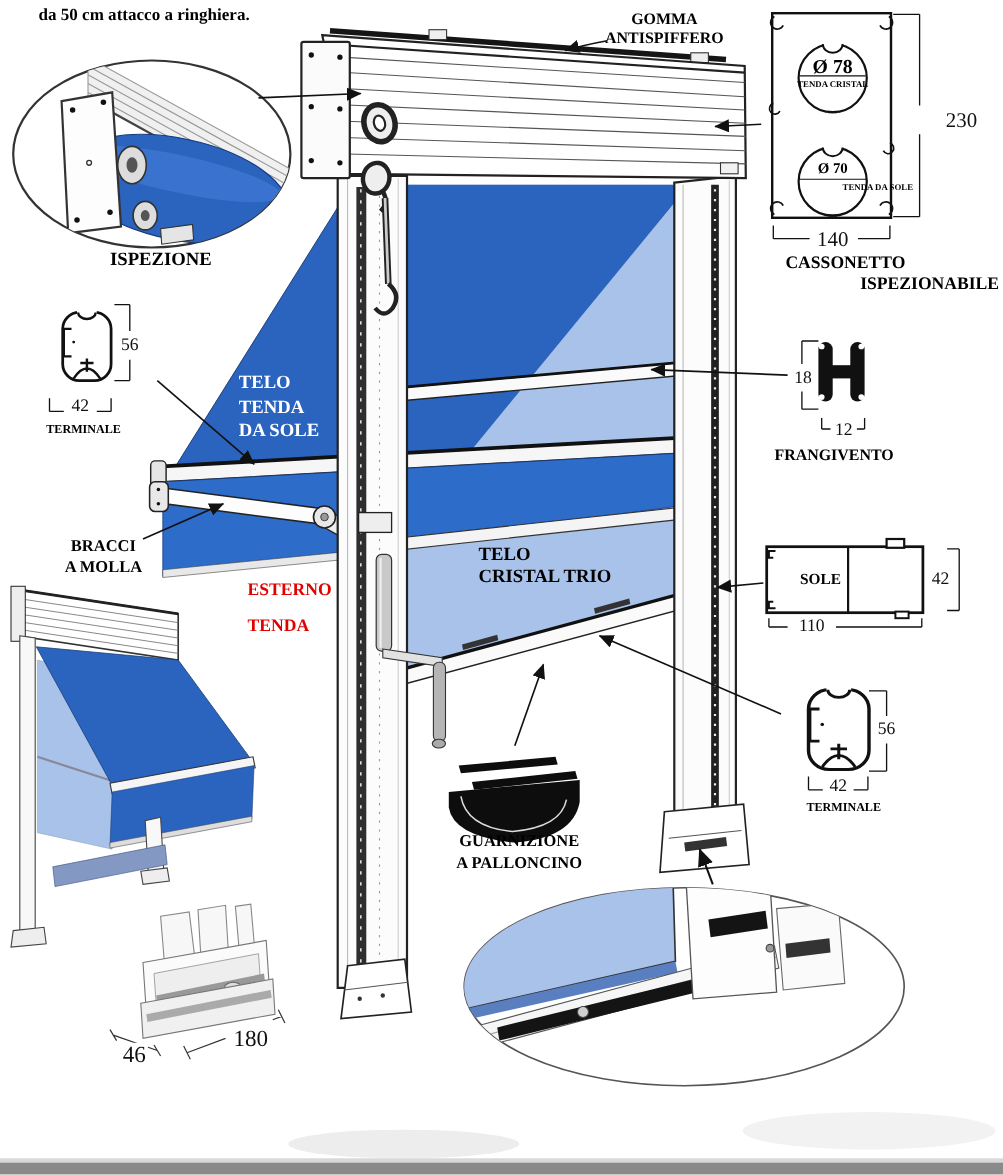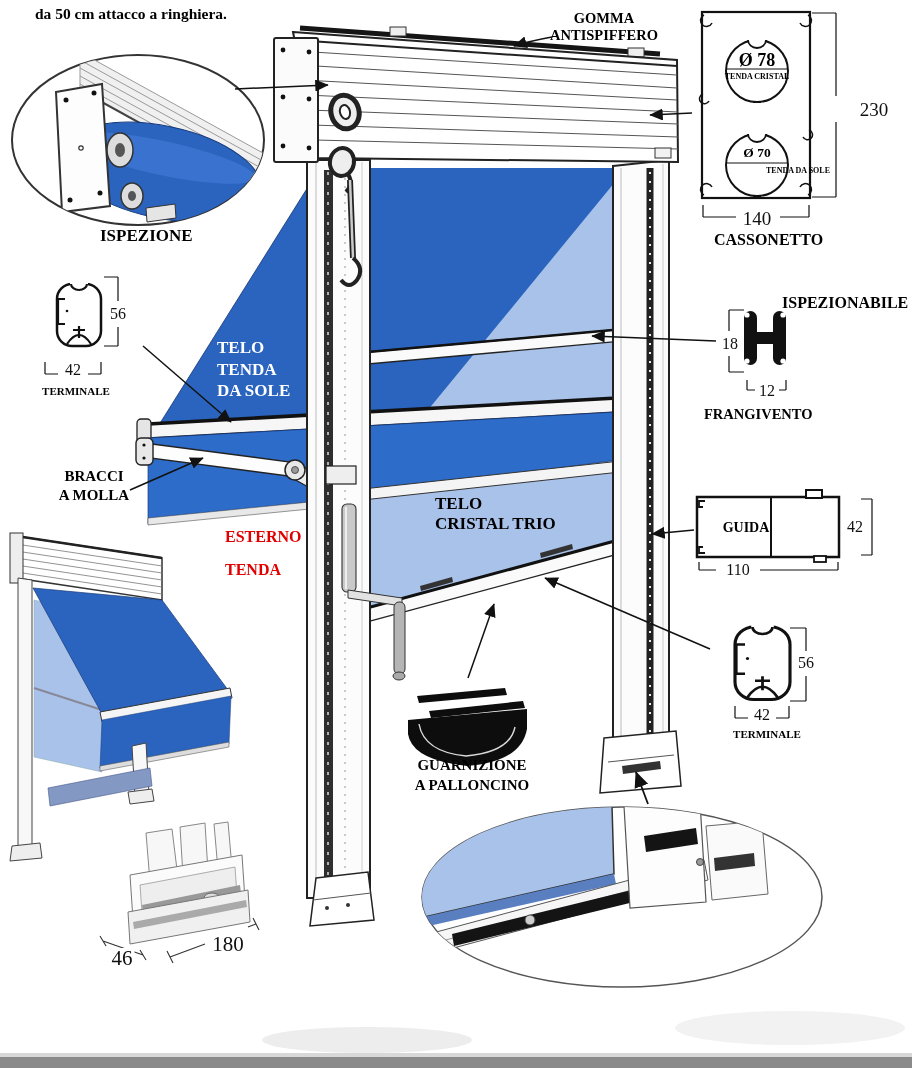--- a/index.html
+++ b/index.html
@@ -304,44 +304,44 @@
 
 <div class="lbl" style="left:100px;top:226px;font-size:17px;">ISPEZIONE</div>
 
 <div class="lbl ctr" style="left:757px;top:50px;font-size:18px;">Ø 78</div>
 <div class="lbl ctr tiny" style="left:757px;top:72px;">TENDA CRISTAL</div>
 <div class="lbl ctr" style="left:757px;top:145px;font-size:13.5px;">Ø 70</div>
 <div class="lbl ctr tiny" style="left:757px;top:166px;margin-left:41px;">TENDA DA SOLE</div>
 <div class="lbl ctr dim" style="left:833px;top:100px;font-size:19px;margin-left:41px;">230</div>
 <div class="lbl ctr dim" style="left:757px;top:209px;font-size:19px;">140</div>
 <div class="lbl" style="left:714px;top:231px;font-size:16px;">CASSONETTO</div>
-<div class="lbl" style="left:782px;top:250px;font-size:16px;margin-top:44px;">ISPEZIONABILE</div>
+<div class="lbl" style="left:782px;top:250px;font-size:16px;">ISPEZIONABILE</div>
 
 <div class="lbl ctr dim" style="left:118px;top:306px;font-size:16px;">56</div>
 <div class="lbl ctr dim" style="left:73px;top:362px;font-size:16px;">42</div>
 <div class="lbl ctr" style="left:76px;top:385px;font-size:11px;">TERMINALE</div>
 
 <div class="lbl white" style="left:217px;top:337px;font-size:17px;line-height:21.5px;">TELO
 TENDA
 DA SOLE</div>
 
-<div class="lbl ctr" style="left:94px;top:467px;font-size:15px;line-height:18.5px;">BRACCI
+<div class="lbl ctr" style="left:94px;top:488px;font-size:15px;line-height:18.5px;">BRACCI
 A MOLLA</div>
 
 <div class="lbl red" style="left:225px;top:521px;font-size:16px;line-height:32.5px;">ESTERNO
 TENDA</div>
 
 <div class="lbl ctr dim" style="left:730px;top:336px;font-size:16px;">18</div>
 <div class="lbl ctr dim" style="left:767px;top:383px;font-size:16px;">12</div>
 <div class="lbl" style="left:704px;top:406px;font-size:14.5px;">FRANGIVENTO</div>
 
 <div class="lbl" style="left:435px;top:494px;font-size:17px;line-height:19.5px;">TELO
 CRISTAL TRIO</div>
 
-<div class="lbl ctr" style="left:746px;top:520px;font-size:14px;">GUIDA</div>
+<div class="lbl ctr" style="left:746px;top:520px;font-size:14px;">SOLE</div>
 <div class="lbl ctr dim" style="left:855px;top:519px;font-size:16px;">42</div>
 <div class="lbl ctr dim" style="left:738px;top:562px;font-size:16px;text-align:center;">110</div>
 
 <div class="lbl ctr dim" style="left:806px;top:655px;font-size:16px;">56</div>
 <div class="lbl ctr dim" style="left:762px;top:707px;font-size:16px;">42</div>
 <div class="lbl ctr" style="left:767px;top:728px;font-size:11px;">TERMINALE</div>
 
 <div class="lbl ctr" style="left:472px;top:756px;font-size:15px;line-height:19.5px;">GUARNIZIONE
 A PALLONCINO</div>
 

